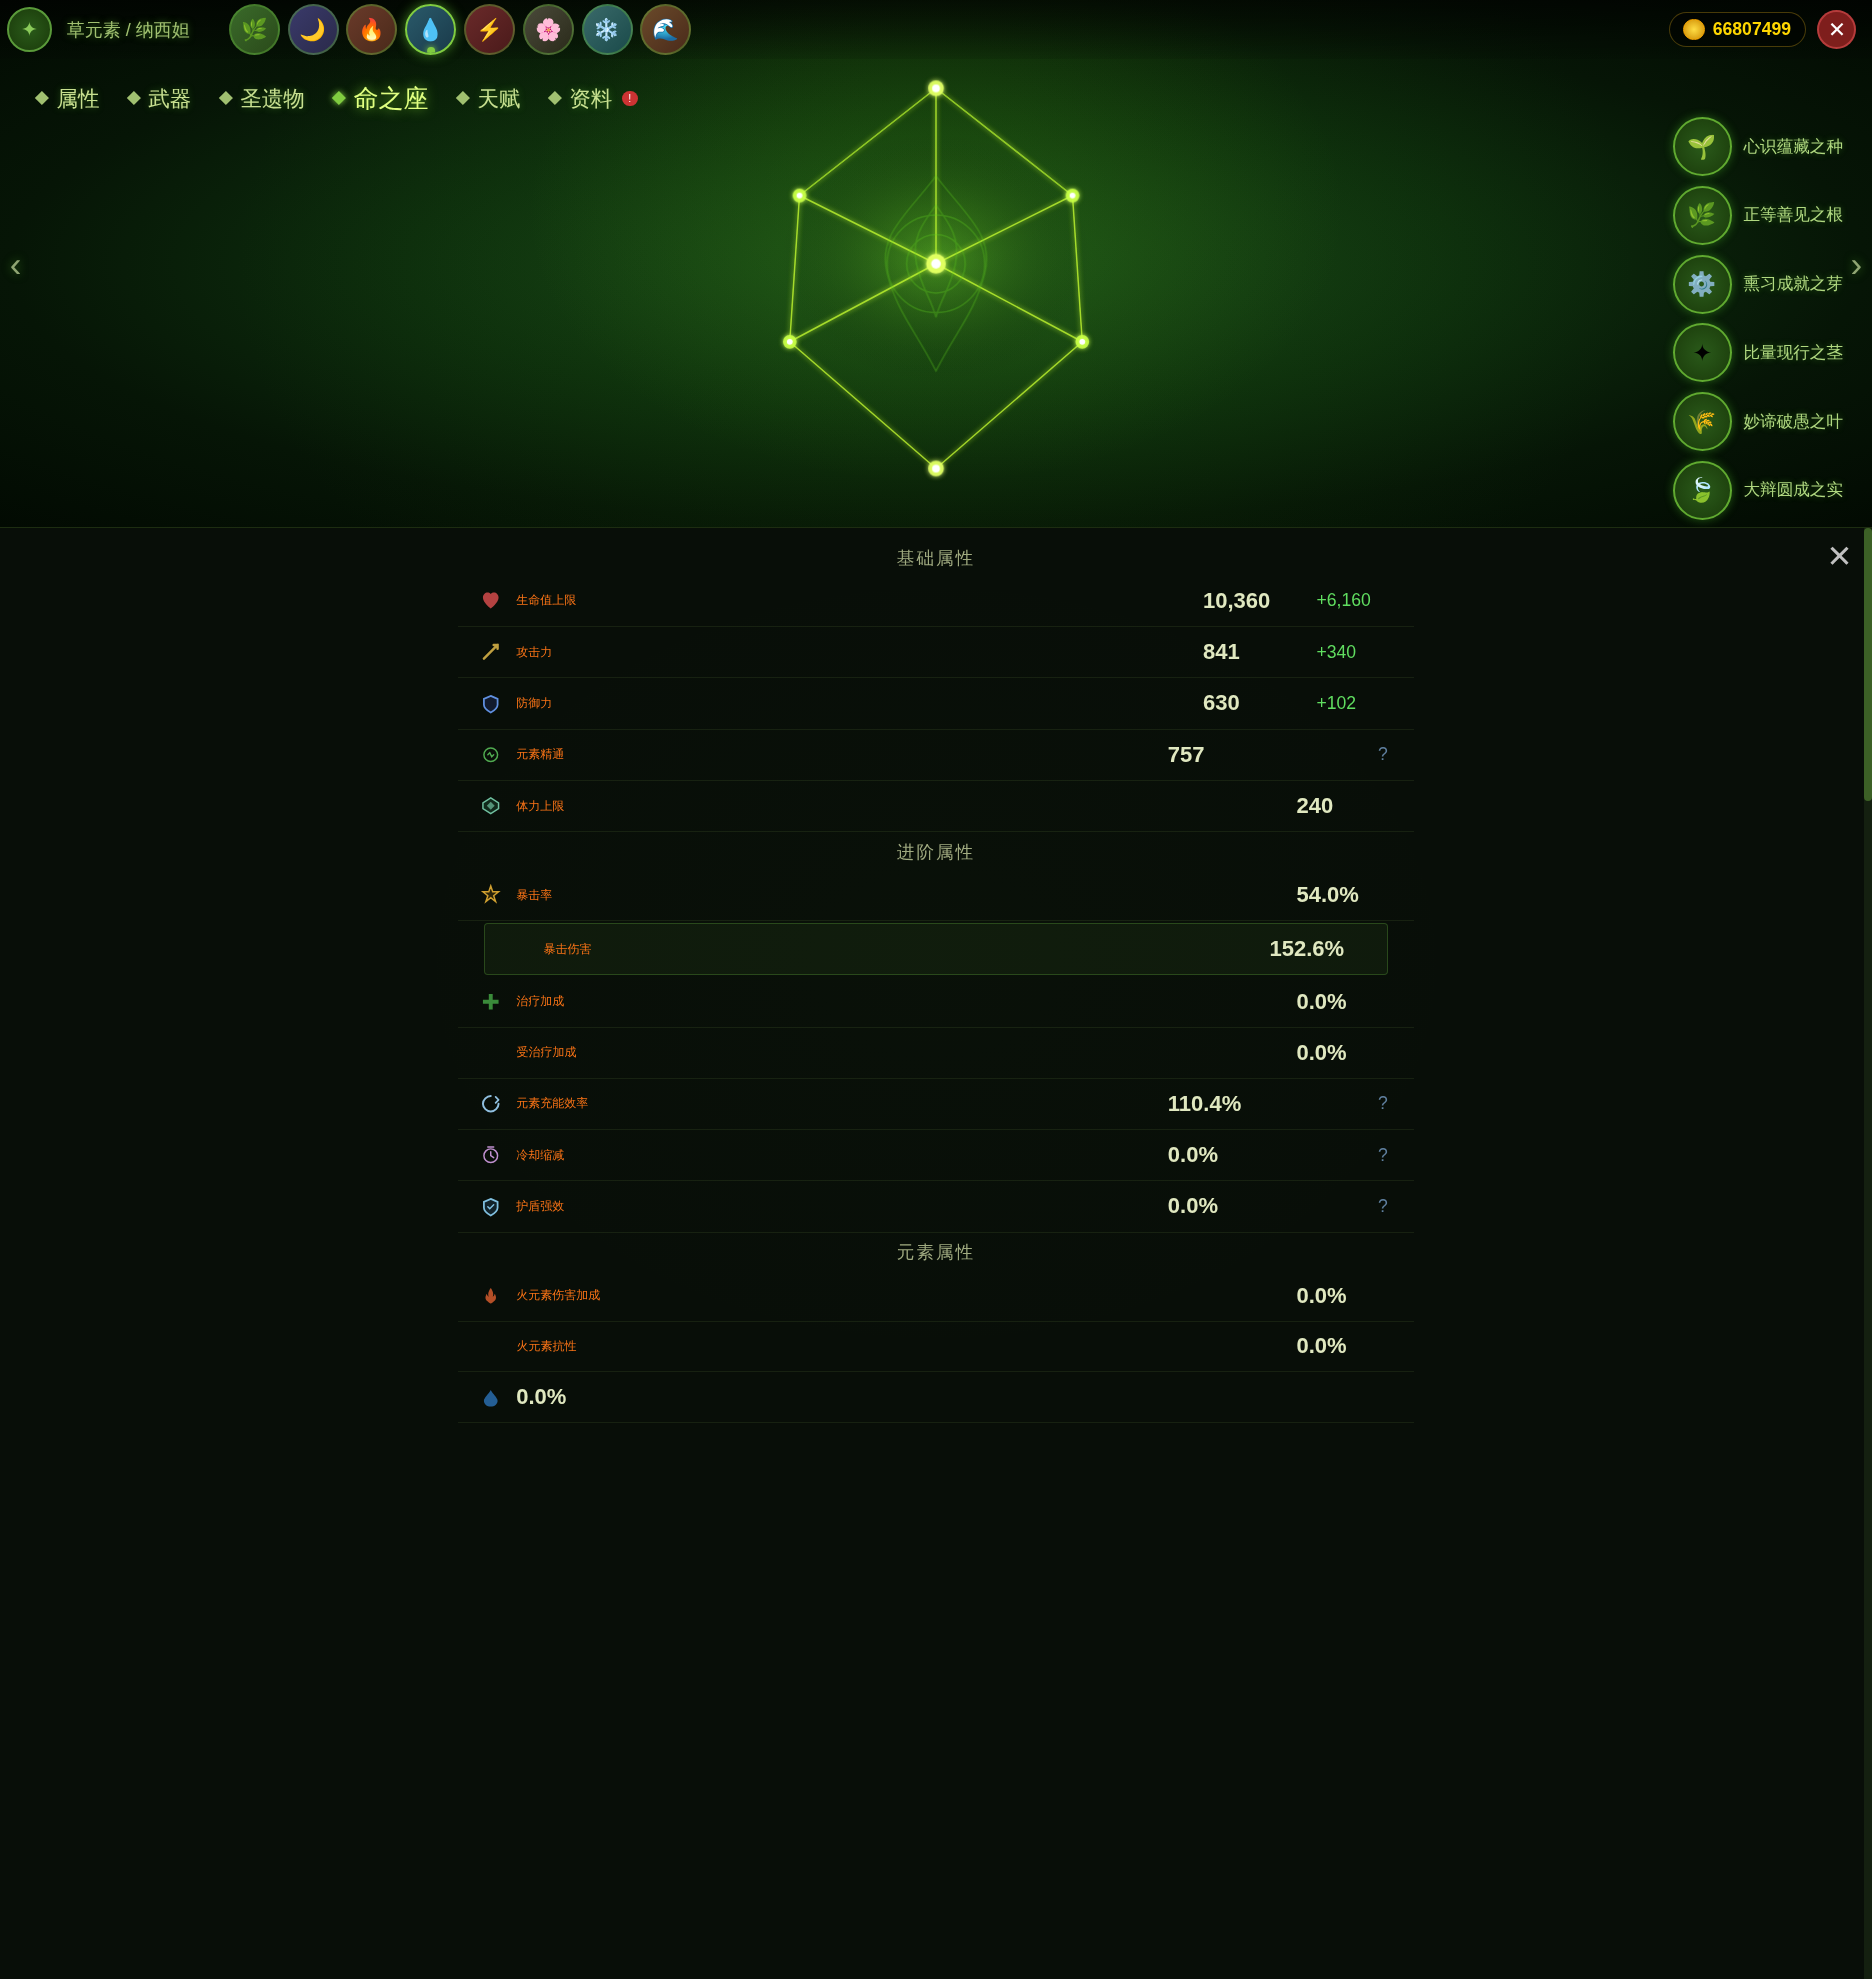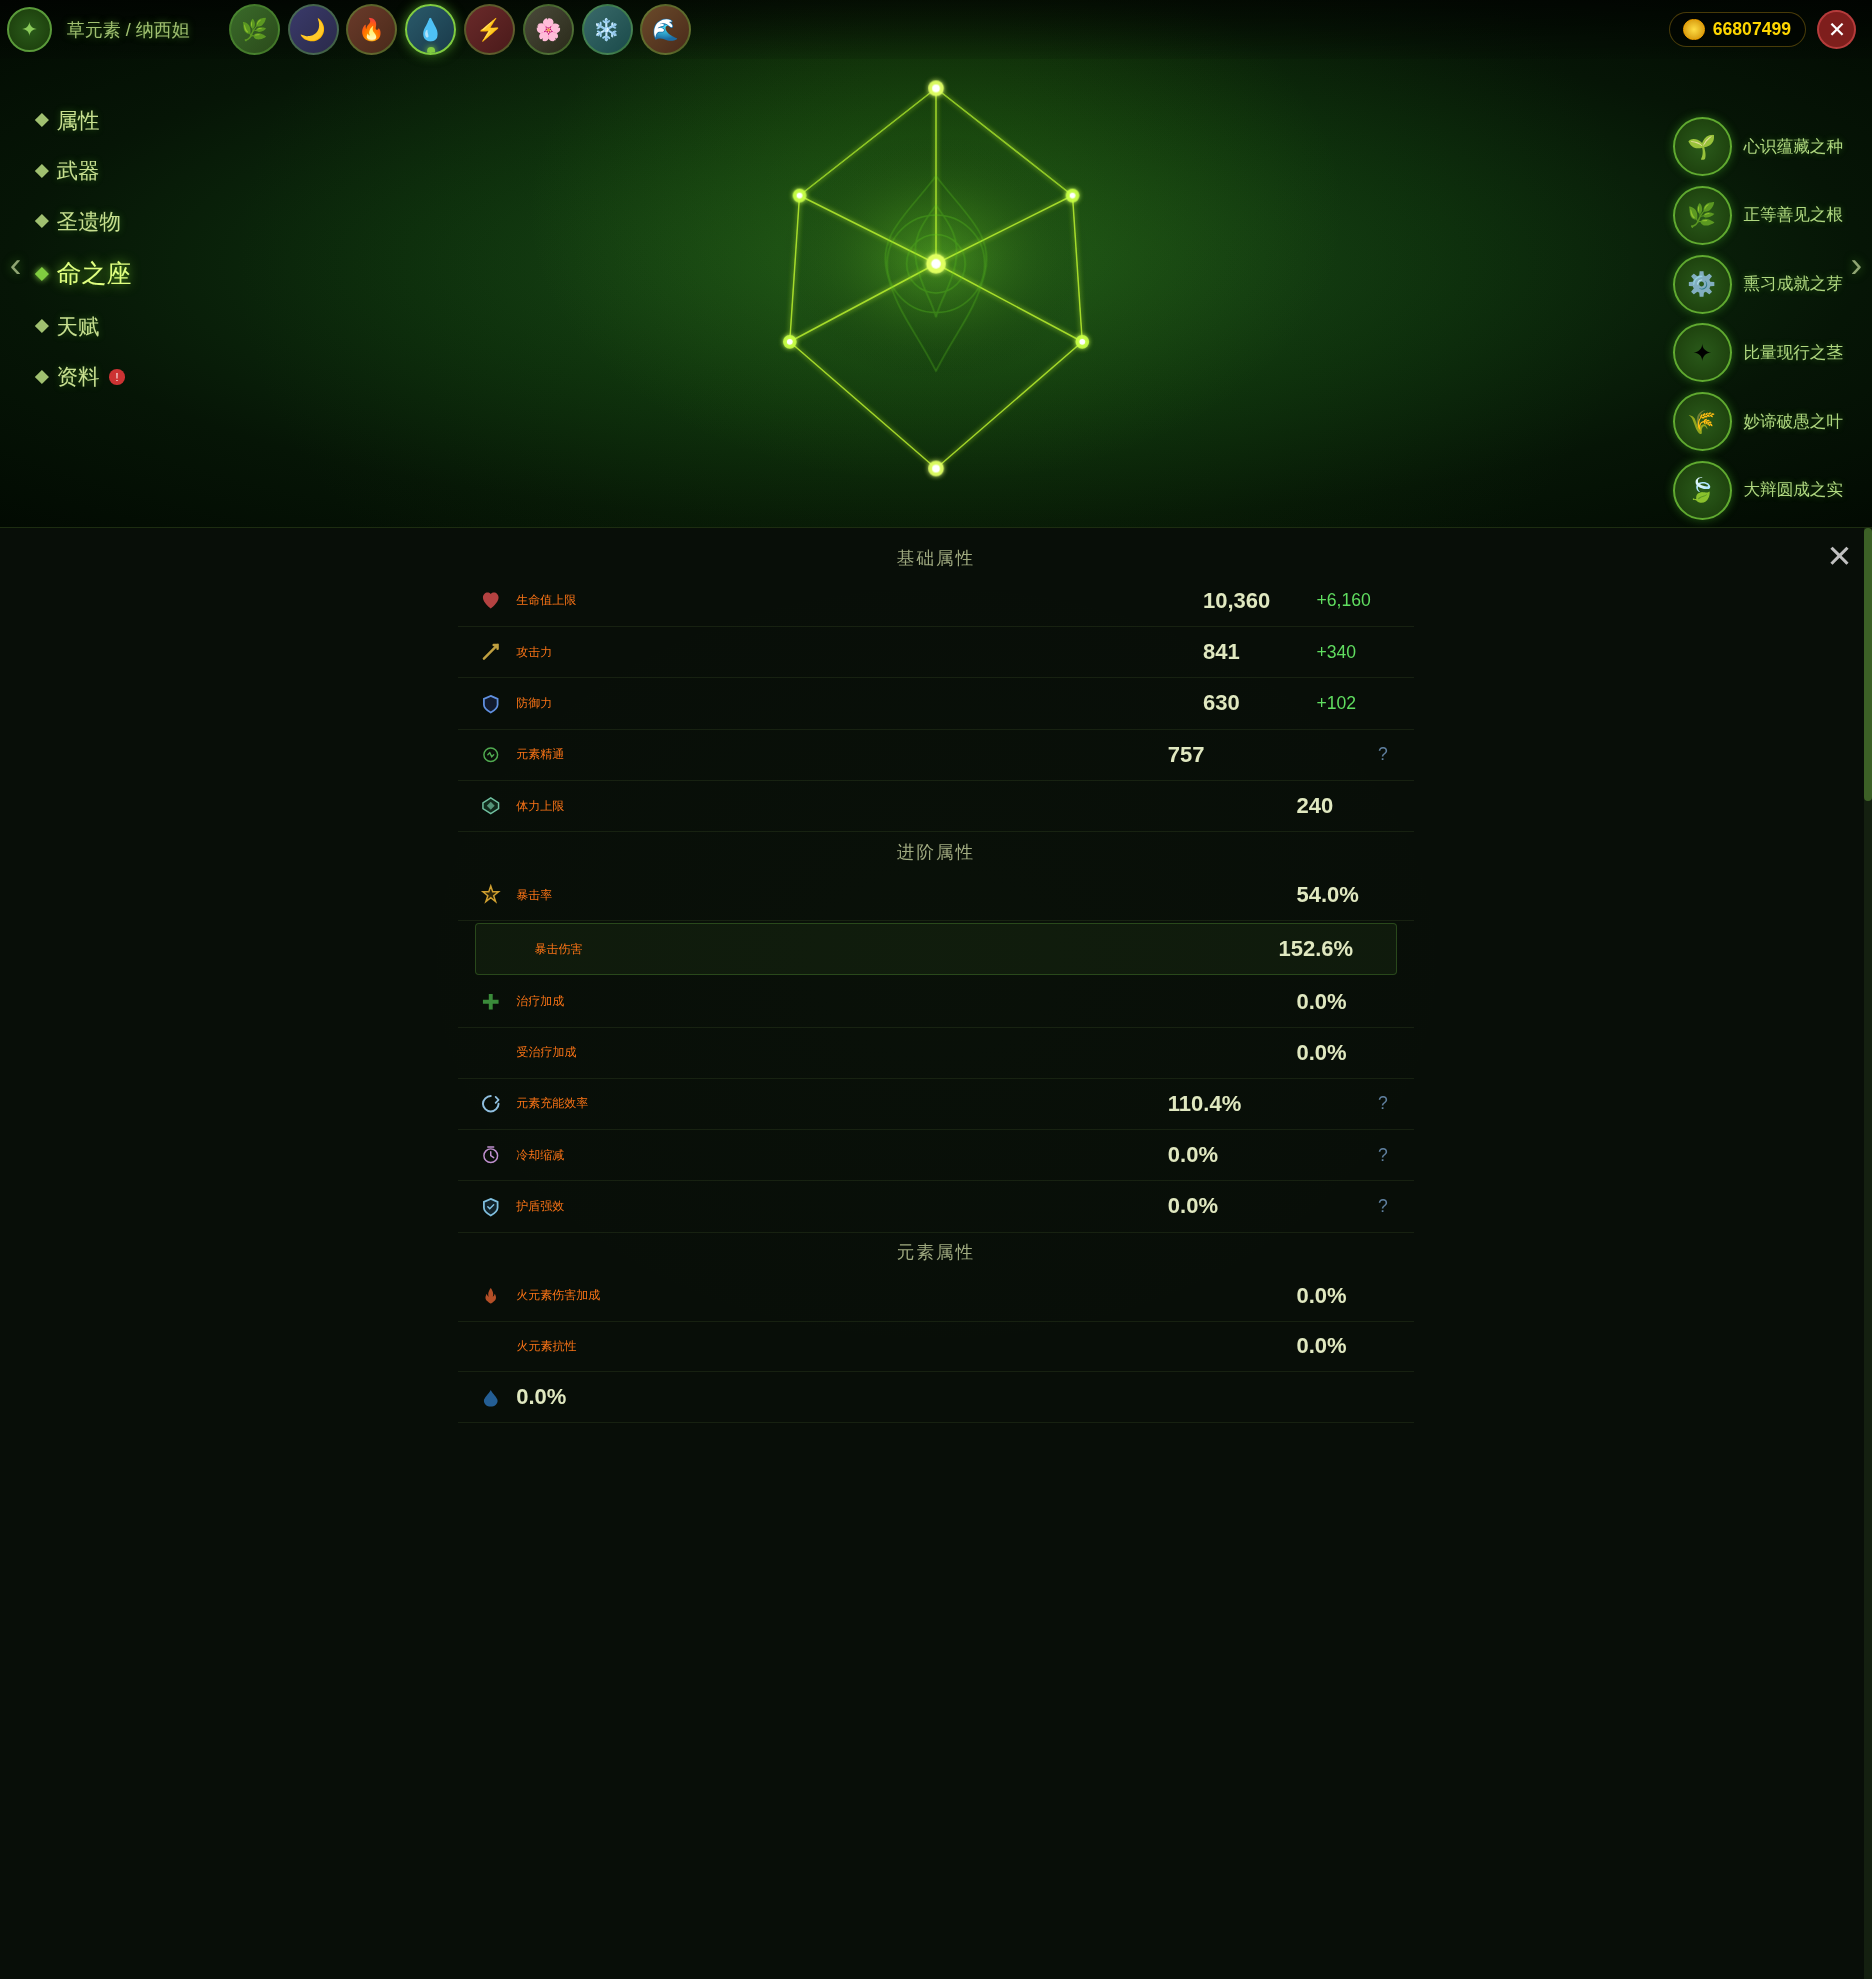--- a/index.html
+++ b/index.html
@@ -152,24 +152,22 @@
       font-size: 21.5px;
       cursor: pointer;
     }
 
     
     .left-nav {
       position: absolute;
       left: 29px;
       top: 78px;
       display: flex;
-      flex-direction: column;
       gap: 13.7px;
       z-index: 10;
-      margin-top: 24px;
     }
 
     .nav-item {
       display: flex;
       align-items: center;
       gap: 9.8px;
       cursor: pointer;
       padding: 3.9px 7.8px;
     }
 
@@ -333,21 +331,21 @@
       align-items: center;
       padding: 11.7px 19.5px;
       border-bottom: 1px solid rgba(60,80,40,0.3);
       min-height: 49px;
     }
 
     .stat-row.highlighted {
       background: rgba(60,100,40,0.15);
       border: 1px solid rgba(80,140,50,0.4);
       border-radius: 3.9px;
-      margin: 2px 17px;
+      margin: 2px 26px;
     }
 
     .stat-icon {
       width: 27px;
       height: 27px;
       display: flex;
       align-items: center;
       justify-content: center;
       margin-right: 11.7px;
       flex-shrink: 0;

